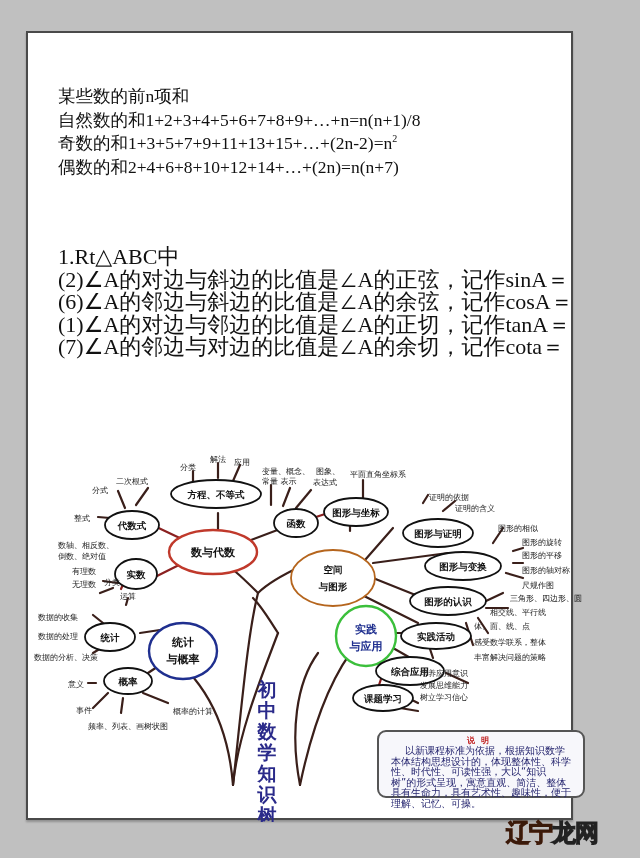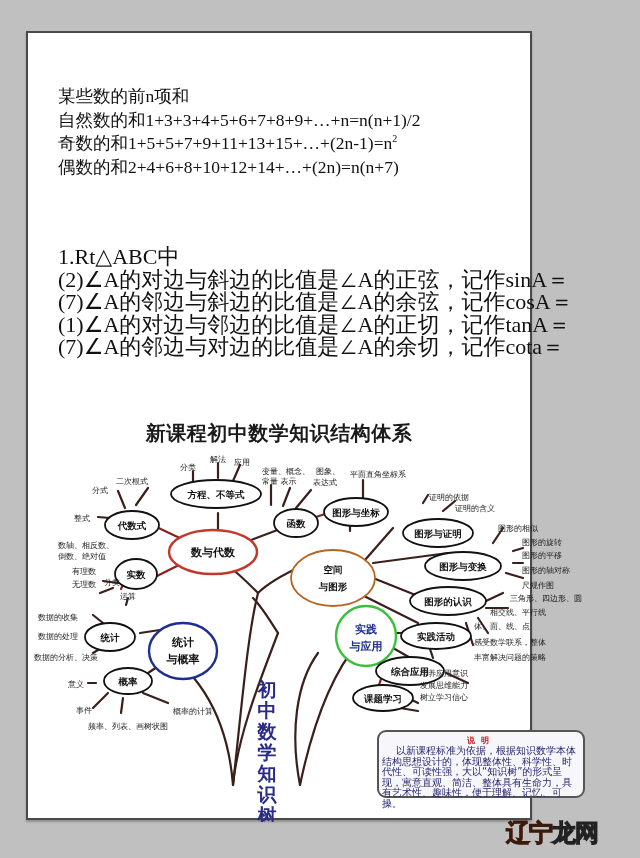--- a/index.html
+++ b/index.html
@@ -1,73 +1,72 @@
 <!DOCTYPE html>
 <html><head>
 <meta charset="utf-8">
 <style>
   html, body { margin:0; padding:0; }
   body {
     width:640px; height:858px; background:#c0c0c0; position:relative; overflow:hidden;
     font-family: "DejaVu Serif", "Liberation Serif", serif;
   }
   .page {
-    position:absolute; left:26px; top:31px; width:506px; height:789px;
+    position:absolute; left:26px; top:31px; width:547px; height:789px;
     background:#fff; border:2px solid #4a4a4a; box-sizing:border-box;
     box-shadow: 0 2px 2px rgba(0,0,0,0.25);
   }
   .block { position:absolute; left:30px; color:#111; }
   .sums { top:52px; font-size:17.5px; line-height:23.5px; font-family:"Liberation Serif", serif; }
   .trig { top:213px; font-size:22px; line-height:22.5px; font-family:"Liberation Serif", serif; }
   .line { white-space:nowrap; }
   sup { font-size:10px; vertical-align:super; line-height:0; }
   .map-title {
     position:absolute; left:0; width:100%; top:387px; text-align:center;
     font-family:"DejaVu Sans", sans-serif; font-weight:bold; font-size:20px; color:#1a1a1a; letter-spacing:0.5px;
   }
   svg.tree { position:absolute; left:0; top:0; width:573px; height:789px; }
   .node-text { font-family:"DejaVu Sans", sans-serif; font-size:9.5px; font-weight:bold; fill:#111; }
   .leaf-text { font-family:"DejaVu Sans", sans-serif; font-size:8px; fill:#222; }
   .big-text { font-family:"DejaVu Sans", sans-serif; font-size:11px; font-weight:bold; fill:#111; }
   .trunk-label { font-family:"DejaVu Serif", serif; font-size:19px; font-weight:bold; fill:#2a2a8a; }
   .note-box {
     position:absolute; left:349px; top:697px; width:208px; height:68px; box-sizing:border-box;
     border:2px solid #555; border-radius:9px; background:#f7f7fb;
-    font-family:"DejaVu Sans", sans-serif; padding:3px 3px;
+    font-family:"DejaVu Sans", sans-serif; padding:3px 12px;
   }
   .note-title { text-align:center; color:#c02020; font-size:8px; font-weight:bold; letter-spacing:6px; }
   .note-body { color:#24246e; font-size:10px; line-height:10.5px; text-indent:14px; }
   .watermark {
     position:absolute; left:506px; top:817px; font-family:"DejaVu Sans", sans-serif; font-weight:bold;
     font-size:24px; letter-spacing:-1px;
   }
   .wm-red { color:#e8491c; -webkit-text-stroke:1px #3a1a0a; }
   .wm-white { color:#fff; -webkit-text-stroke:1.2px #222; }
 </style>
 </head>
 <body>
 
 <div class="page">
 
   <div class="block sums">
     <div class="line">某些数的前n项和</div>
-    <div class="line">自然数的和1+3+3+4+5+6+7+8+9+…+n=n(n+1)/2</div>
-    <div class="line"><span>奇数的和1+5+5+7+9+11+13+15+…+(2n-1)=n</span><sup>2</sup></div>
+    <div class="line">自然数的和1+2+3+4+5+6+7+8+9+…+n=n(n+1)/8</div>
+    <div class="line"><span>奇数的和1+3+5+7+9+11+13+15+…+(2n-2)=n</span><sup>2</sup></div>
     <div class="line">偶数的和2+4+6+8+10+12+14+…+(2n)=n(n+7)</div>
   </div>
 
   <div class="block trig">
     <div class="line">1.Rt△ABC中</div>
     <div class="line">(2)∠A的对边与斜边的比值是∠A的正弦，记作sinA＝</div>
-    <div class="line">(7)∠A的邻边与斜边的比值是∠A的余弦，记作cosA＝</div>
+    <div class="line">(6)∠A的邻边与斜边的比值是∠A的余弦，记作cosA＝</div>
     <div class="line">(1)∠A的对边与邻边的比值是∠A的正切，记作tanA＝</div>
     <div class="line">(7)∠A的邻边与对边的比值是∠A的余切，记作cota＝</div>
   </div>
 
-  <div class="map-title">新课程初中数学知识结构体系</div>
 
   <svg class="tree" viewBox="0 0 573 789">
     <g stroke="#3a1f1a" stroke-width="2.2" fill="none" stroke-linecap="round">
 
       <path d="M205 752 C200 690, 175 640, 125 610"></path>
       <path d="M205 752 C210 700, 235 640, 250 600"></path>
       <path d="M272 752 C262 700, 268 650, 290 620"></path>
       <path d="M272 752 C285 690, 305 640, 330 610"></path>
       <path d="M205 752 C215 660, 220 600, 230 560"></path>
       <path d="M230 560 C215 545, 200 530, 185 525"></path>

